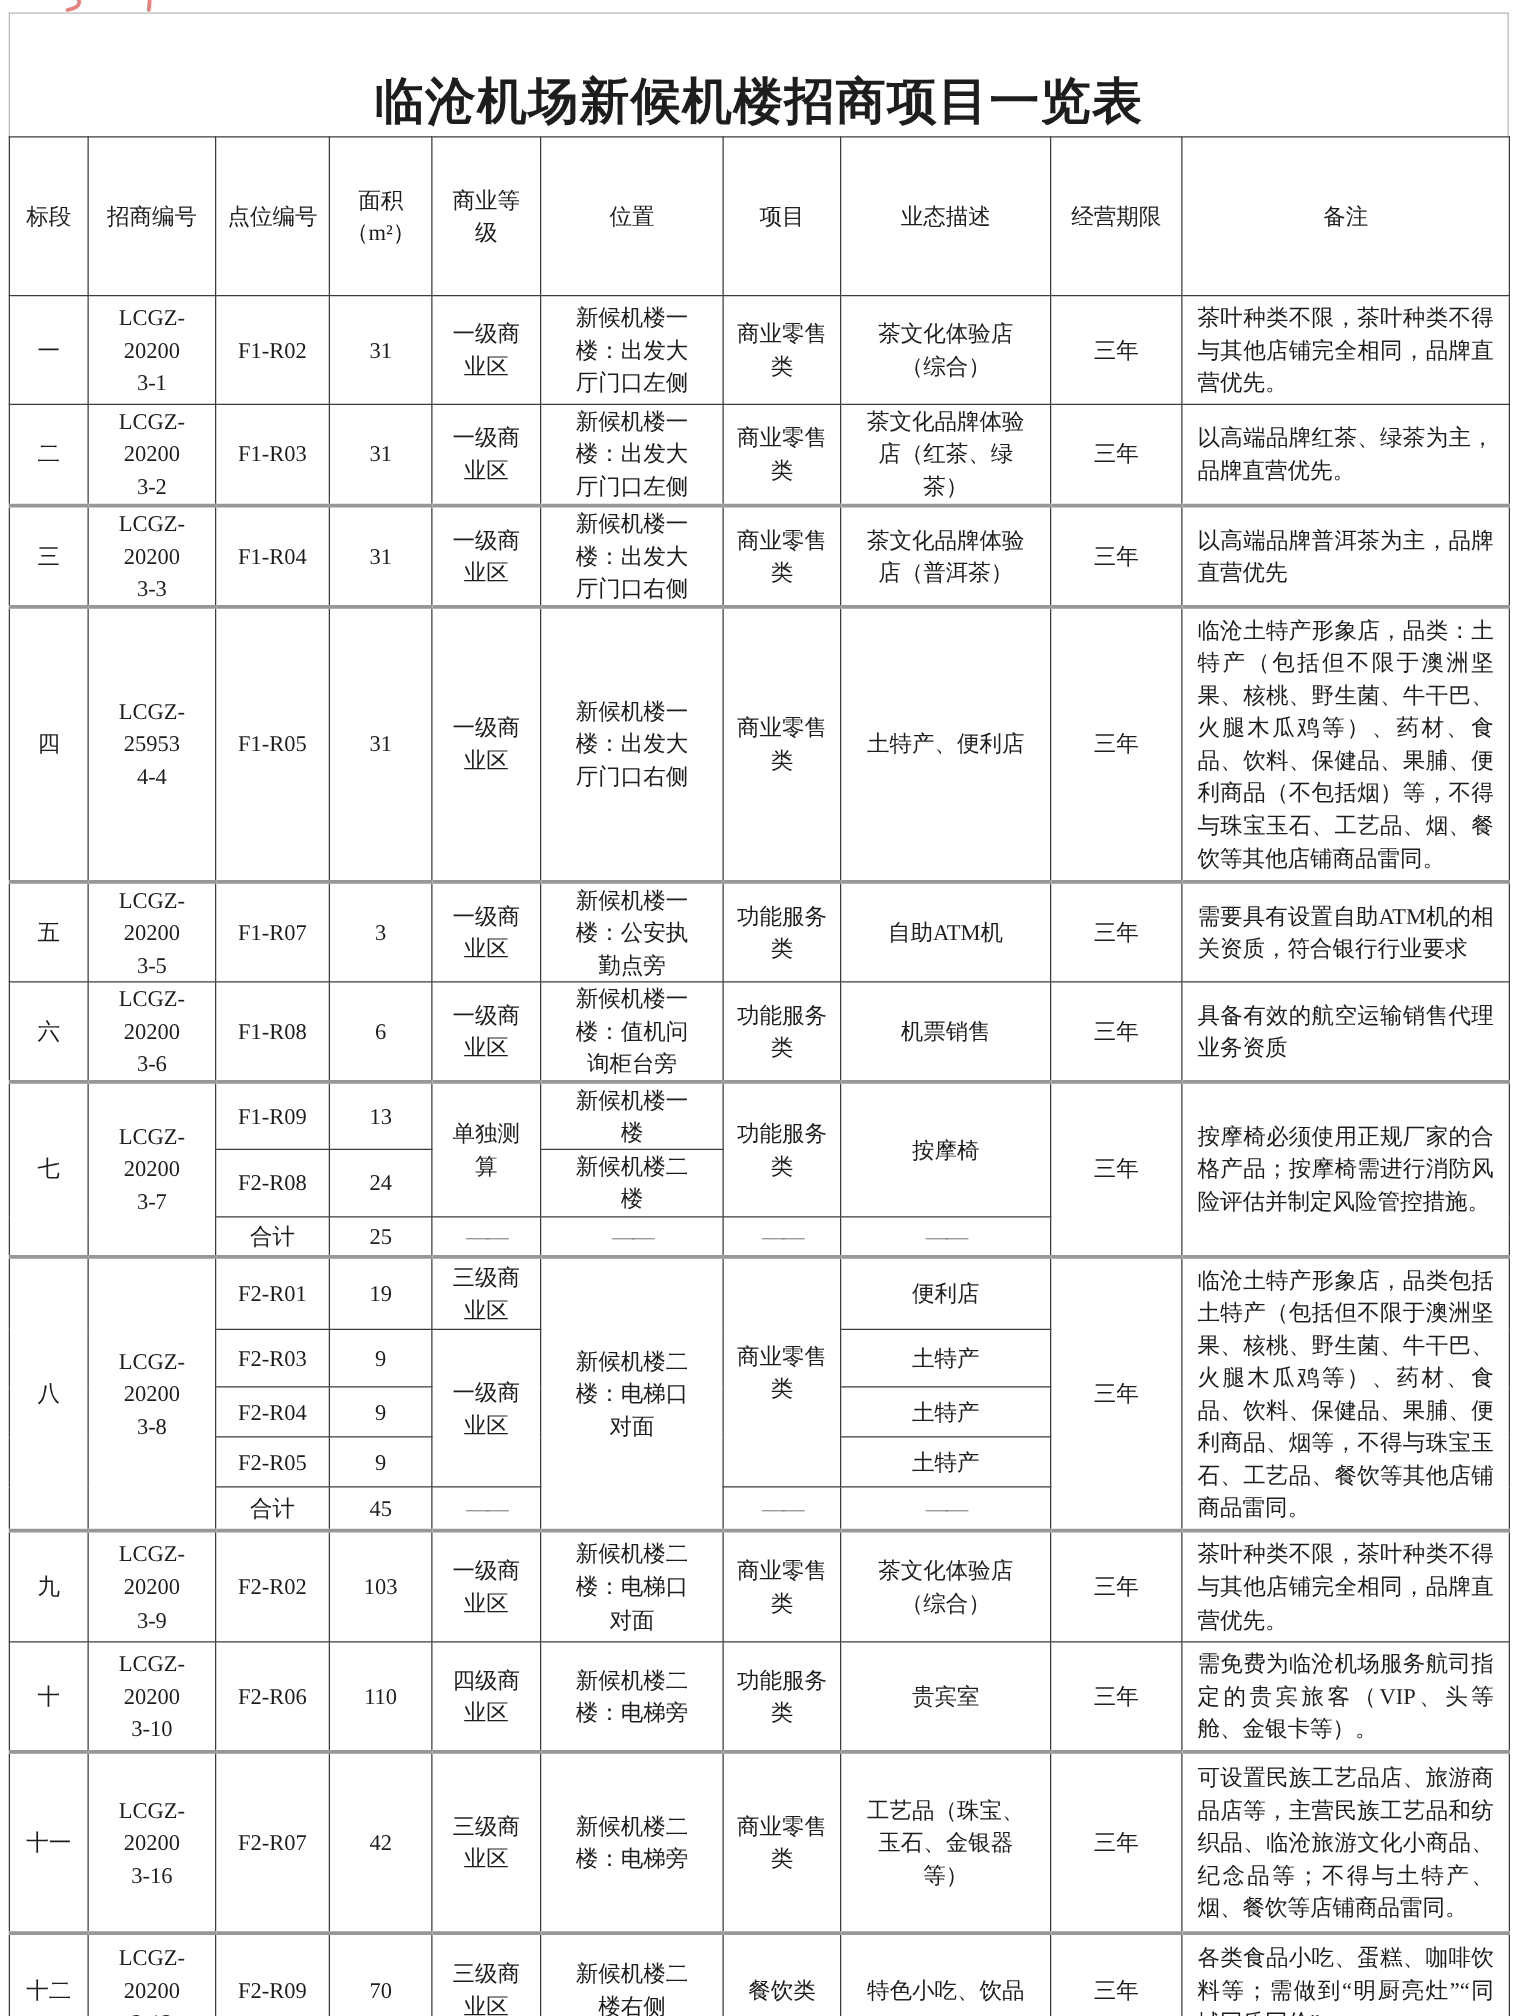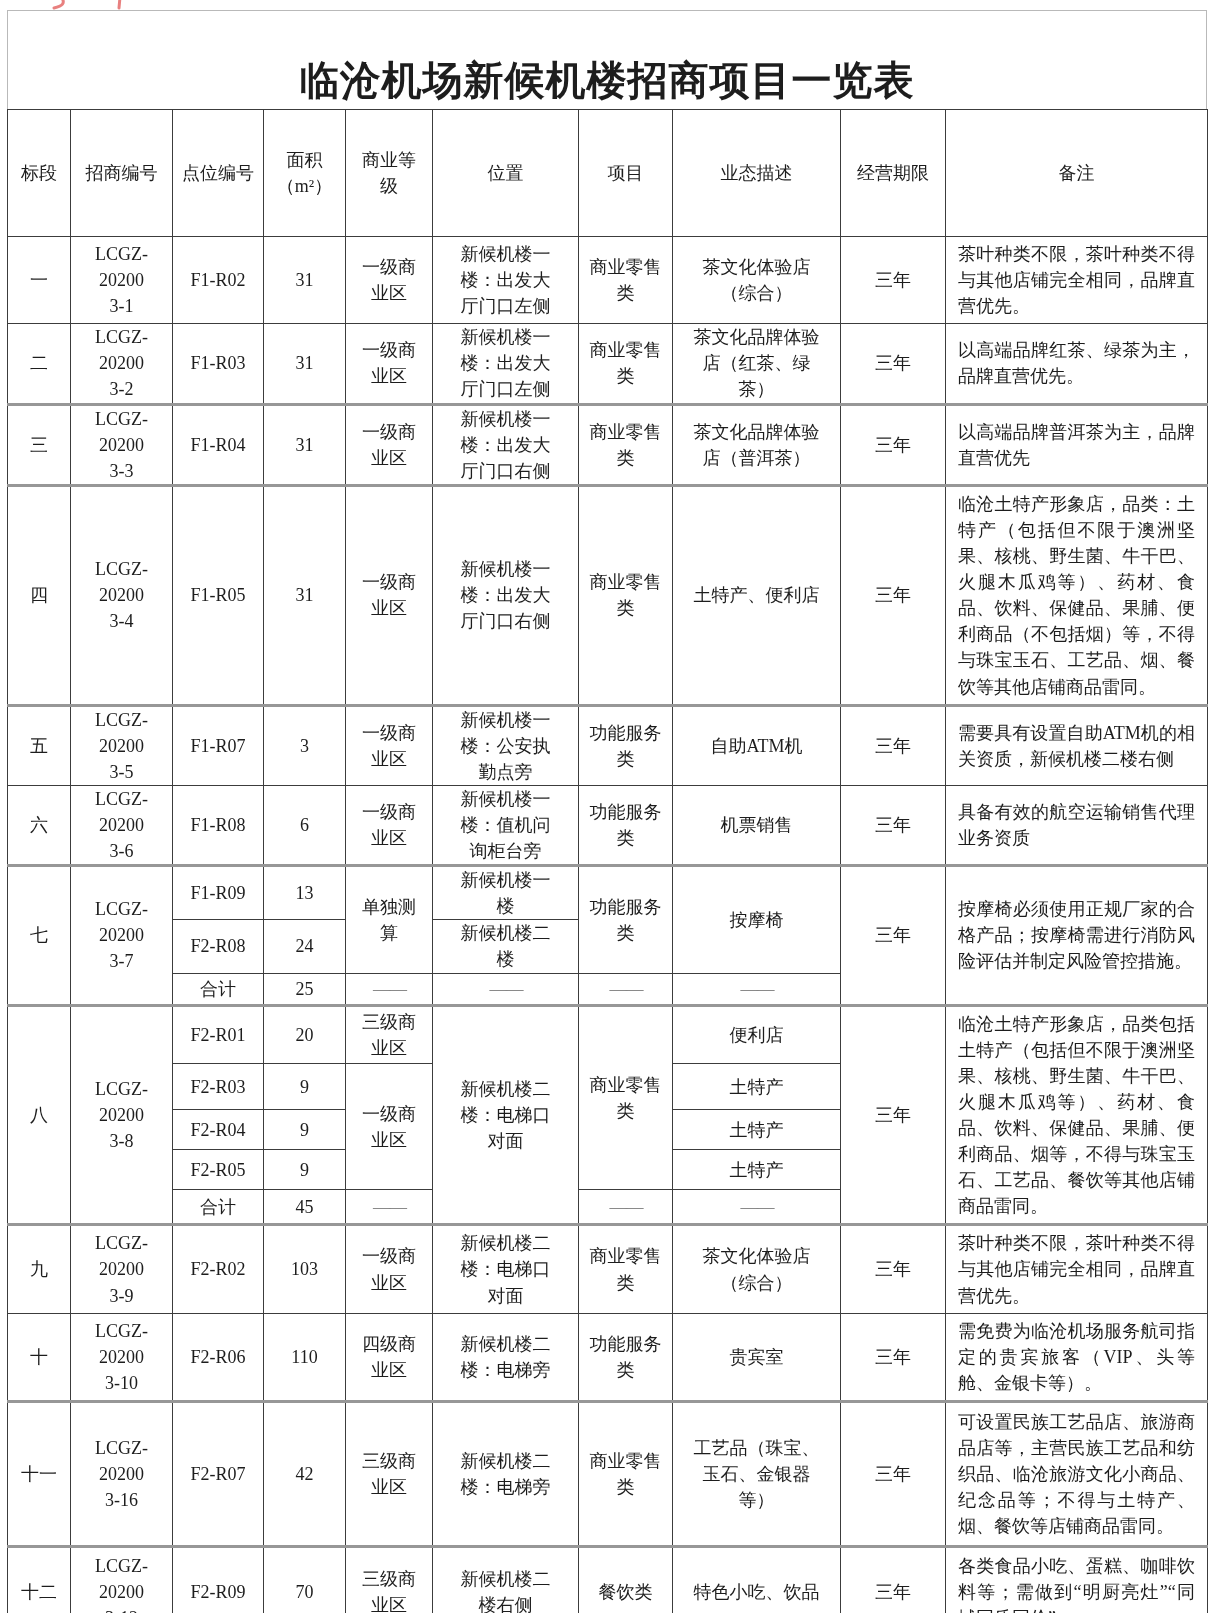--- a/index.html
+++ b/index.html
@@ -111,42 +111,42 @@
         <td>一级商业区</td>
         <td class="c-loc">新候机楼一楼：出发大厅门口右侧</td>
         <td>商业零售类</td>
         <td class="c-biz">茶文化品牌体验店（普洱茶）</td>
         <td>三年</td>
         <td class="c-note">以高端品牌普洱茶为主，品牌直营优先</td>
       </tr>
 
       <tr class="h218 thick">
         <td>四</td>
-        <td class="c-code">LCGZ-202003-4</td>
+        <td class="c-code">LCGZ-259534-4</td>
         <td>F1-R05</td>
         <td>31</td>
         <td>一级商业区</td>
         <td class="c-loc">新候机楼一楼：出发大厅门口右侧</td>
         <td>商业零售类</td>
         <td class="c-biz">土特产、便利店</td>
         <td>三年</td>
         <td class="c-note">临沧土特产形象店，品类：土特产（包括但不限于澳洲坚果、核桃、野生菌、牛干巴、火腿木瓜鸡等）、药材、食品、饮料、保健品、果脯、便利商品（不包括烟）等，不得与珠宝玉石、工艺品、烟、餐饮等其他店铺商品雷同。</td>
       </tr>
 
       <tr class="h77 thick">
         <td>五</td>
         <td class="c-code">LCGZ-202003-5</td>
         <td>F1-R07</td>
         <td>3</td>
         <td>一级商业区</td>
         <td class="c-loc">新候机楼一楼：公安执勤点旁</td>
         <td>功能服务类</td>
         <td class="c-biz">自助ATM机</td>
         <td>三年</td>
-        <td class="c-note">需要具有设置自助ATM机的相关资质，新候机楼二楼右侧</td>
+        <td class="c-note">需要具有设置自助ATM机的相关资质，符合银行行业要求</td>
       </tr>
 
       <tr class="h78">
         <td>六</td>
         <td class="c-code">LCGZ-202003-6</td>
         <td>F1-R08</td>
         <td>6</td>
         <td>一级商业区</td>
         <td class="c-loc">新候机楼一楼：值机问询柜台旁</td>
         <td>功能服务类</td>
@@ -178,21 +178,21 @@
         <td class="dash">——</td>
         <td class="dash">——</td>
         <td class="dash">——</td>
         <td class="dash">——</td>
       </tr>
 
       <tr class="h47 thick">
         <td rowspan="5">八</td>
         <td rowspan="5" class="c-code">LCGZ-202003-8</td>
         <td>F2-R01</td>
-        <td>20</td>
+        <td>19</td>
         <td>三级商业区</td>
         <td rowspan="5" class="c-loc">新候机楼二楼：电梯口对面</td>
         <td rowspan="4">商业零售类</td>
         <td class="c-biz">便利店</td>
         <td rowspan="5">三年</td>
         <td rowspan="5" class="c-note">临沧土特产形象店，品类包括土特产（包括但不限于澳洲坚果、核桃、野生菌、牛干巴、火腿木瓜鸡等）、药材、食品、饮料、保健品、果脯、便利商品、烟等，不得与珠宝玉石、工艺品、餐饮等其他店铺商品雷同。</td>
       </tr>
       <tr class="h40">
         <td>F2-R03</td>
         <td>9</td>

